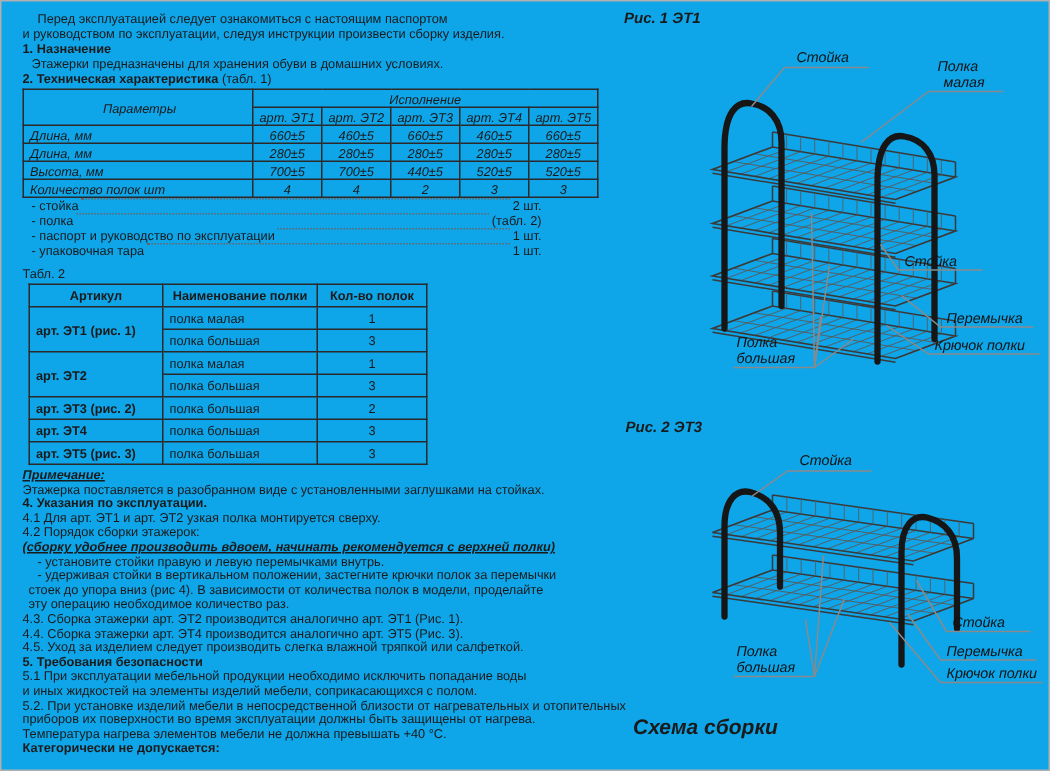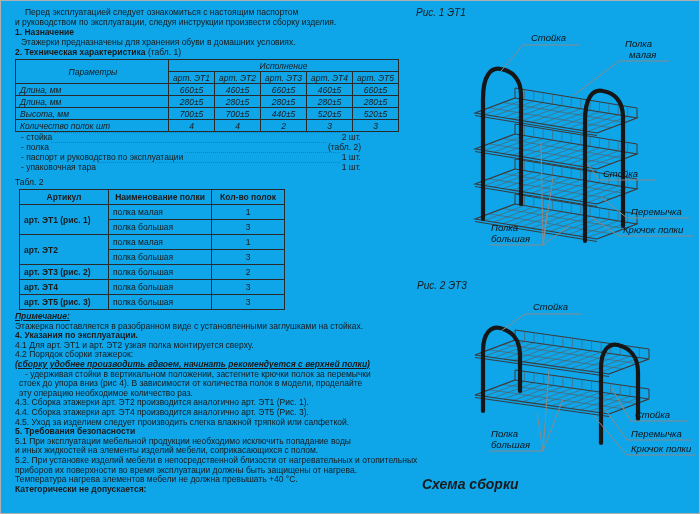--- a/index.html
+++ b/index.html
@@ -24,21 +24,21 @@
   .t2 td,.t2 th{border:1px solid #2a2a2a;font-size:8.5px;height:14px;line-height:10px;padding:0 4px;}
   .t2 th{font-weight:bold;text-align:center;}
   .t2 td.art{font-weight:bold;width:80px;}
   .t2 td.nm{width:94px;}
   .t2 td.num{width:64px;text-align:center;}
   .tbl2cap{margin-top:5px;}
   .dotrow{display:flex;width:346px;align-items:flex-start;font-size:8.5px;line-height:10px;height:10px;}
   .dotrow .lbl{padding-left:6px;white-space:nowrap;}
   .dotrow .dots{flex:1;border-bottom:1px dotted #666;margin:0 2px 2px 2px;}
   .dotrow .val{white-space:nowrap;}
-  .figcap{position:absolute;font-size:10px;font-weight:normal;font-style:italic;white-space:nowrap;}
+  .figcap{position:absolute;font-size:10px;font-weight:bold;font-style:italic;white-space:nowrap;}
   .fig{position:absolute;}
   .fig text{font-family:"Liberation Sans",sans-serif;font-style:italic;font-size:9.5px;fill:#111;}
   .fig .leader{stroke:#8a8a8a;stroke-width:1;fill:none;}
   .assembly{position:absolute;left:421px;top:475px;font-size:14px;font-weight:bold;
             font-style:italic;white-space:nowrap;}
 </style>
 </head>
 <body>
 
 <div class="page">
@@ -169,20 +169,21 @@
       </table>
 
     <div class="s45">
       <div class="line bi" style="margin-top:2px;">Примечание:</div>
       <div class="line">Этажерка поставляется в разобранном виде с установленными заглушками на стойках.</div>
 
       <div class="line b">4. Указания по эксплуатации.</div>
       <div class="line">4.1 Для арт. ЭТ1 и арт. ЭТ2 узкая полка монтируется сверху.</div>
       <div class="line">4.2 Порядок сборки этажерок:</div>
       <div class="line bi">(сборку удобнее производить вдвоем, начинать рекомендуется с верхней полки)</div>
+      <div class="line ind10">- установите стойки правую и левую перемычками внутрь.</div>
       <div class="line ind10">- удерживая стойки в вертикальном положении, застегните крючки полок за перемычки</div>
       <div class="line ind4">стоек до упора вниз (рис 4). В зависимости от количества полок в модели, проделайте</div>
       <div class="line ind4">эту операцию необходимое количество раз.</div>
       <div class="line">4.3. Сборка этажерки арт. ЭТ2 производится аналогично арт. ЭТ1 (Рис. 1).</div>
       <div class="line">4.4. Сборка этажерки арт. ЭТ4 производится аналогично арт. ЭТ5 (Рис. 3).</div>
       <div class="line">4.5. Уход за изделием следует производить слегка влажной тряпкой или салфеткой.</div>
 
       <div class="line b">5. Требования безопасности</div>
       <div class="line">5.1 При эксплуатации мебельной продукции необходимо исключить попадание воды</div>
       <div class="line">и иных жидкостей на элементы изделий мебели, соприкасающихся с полом.</div>

